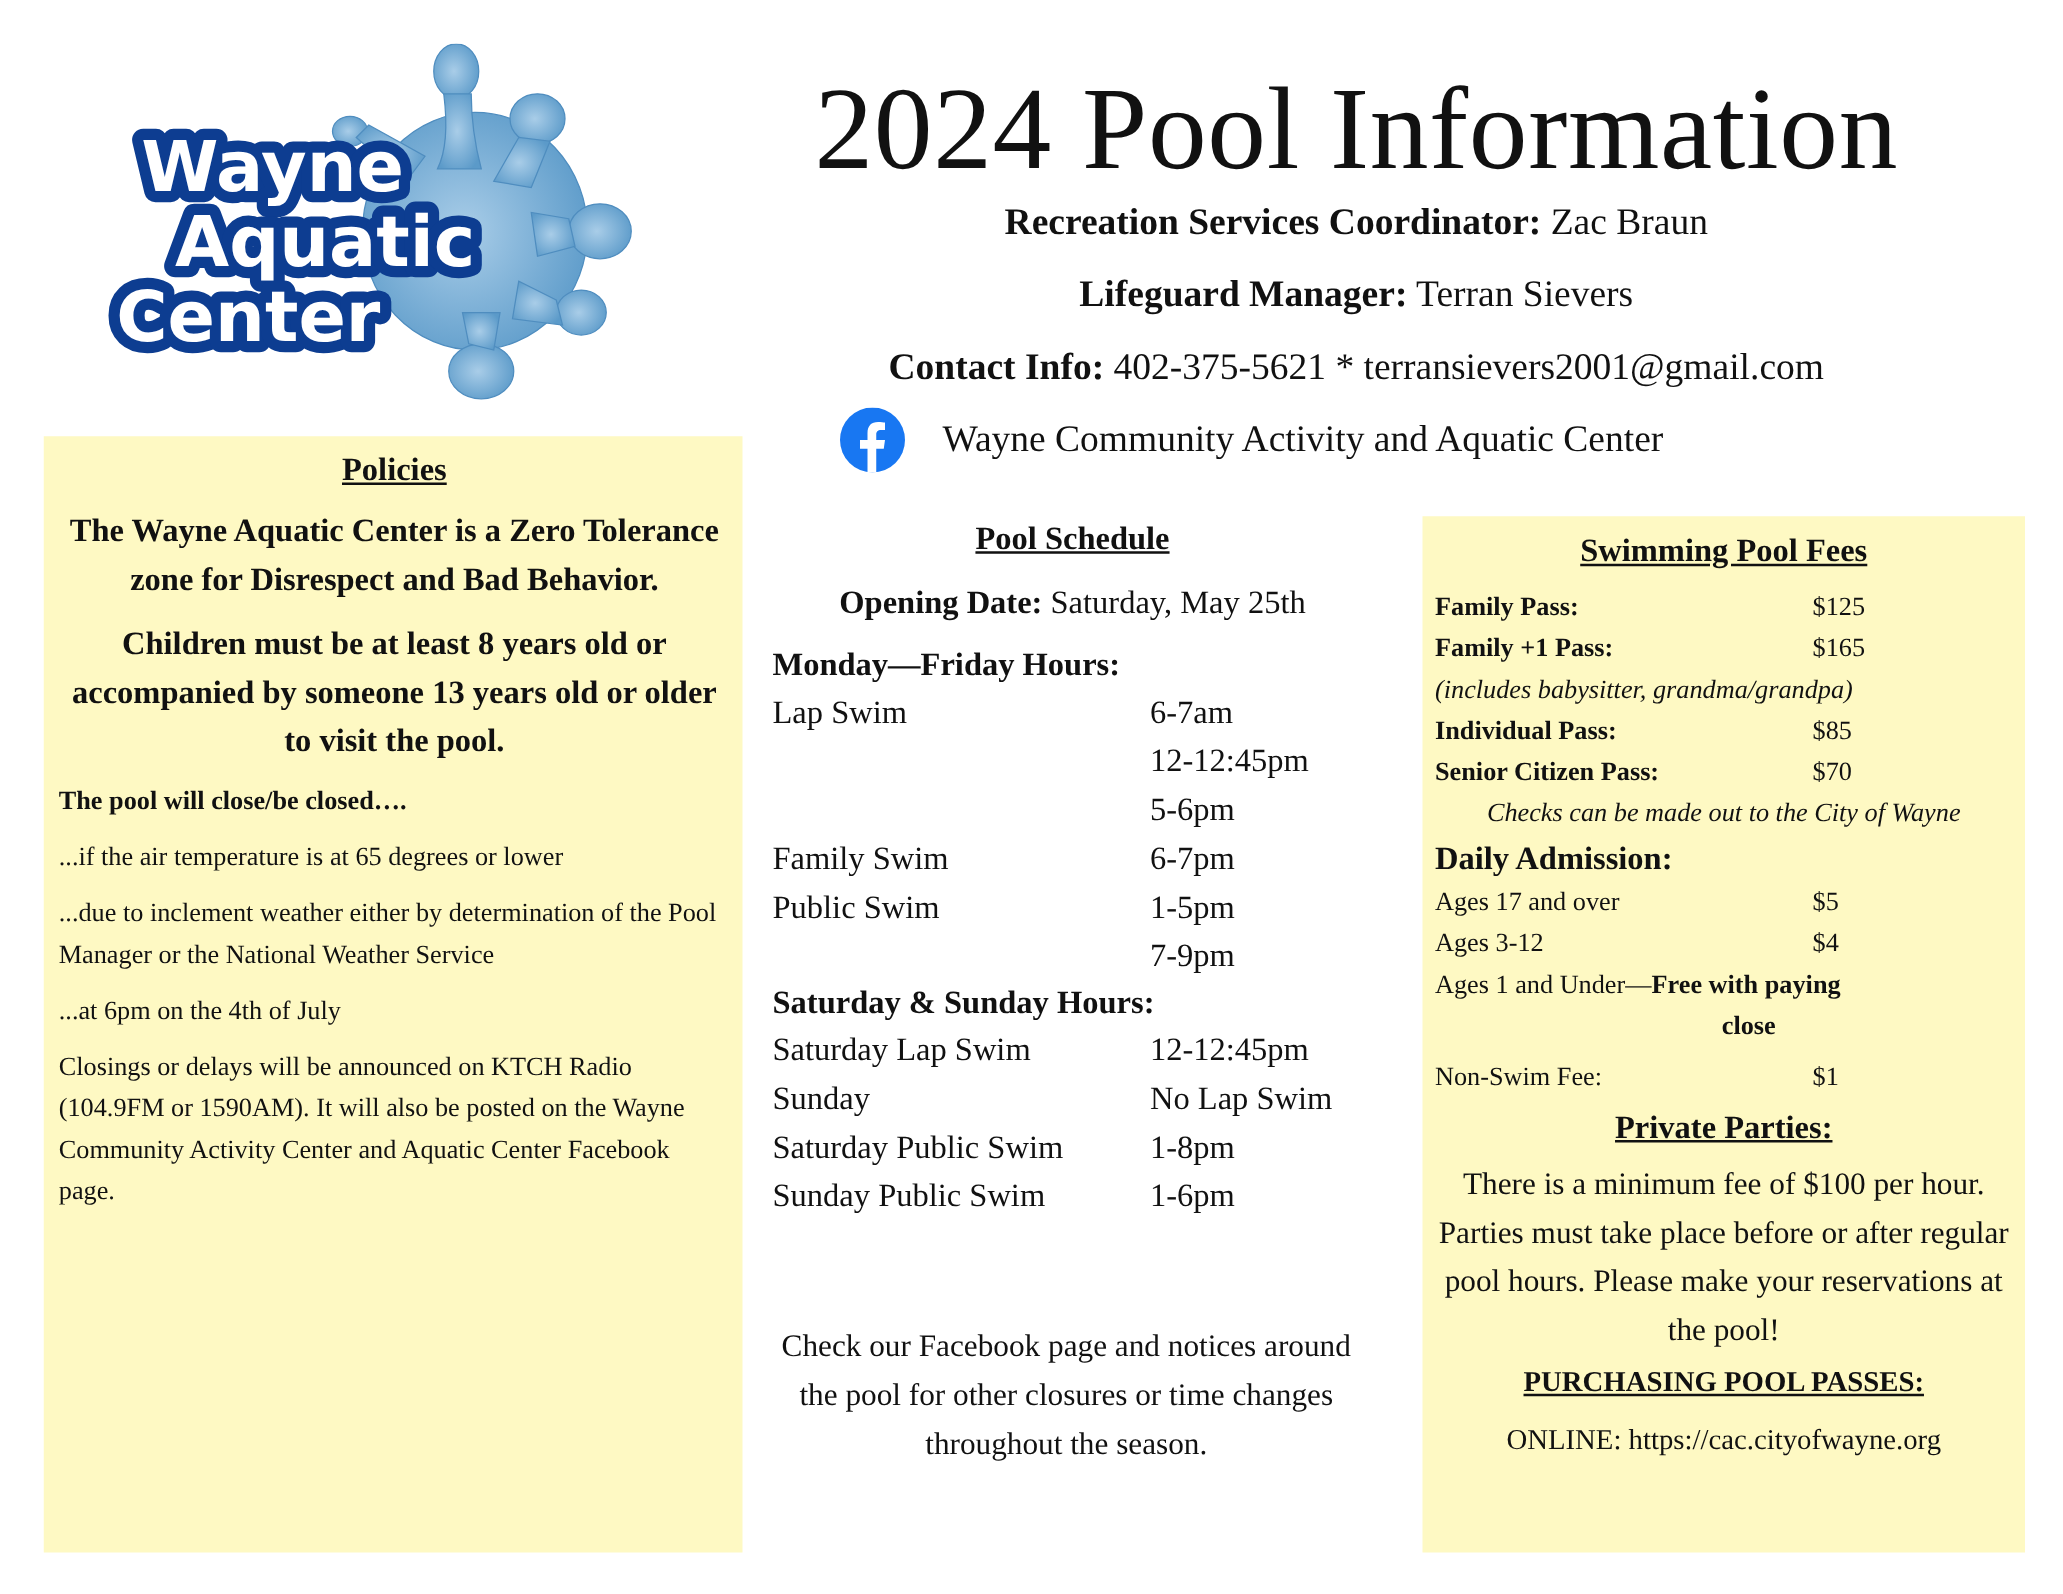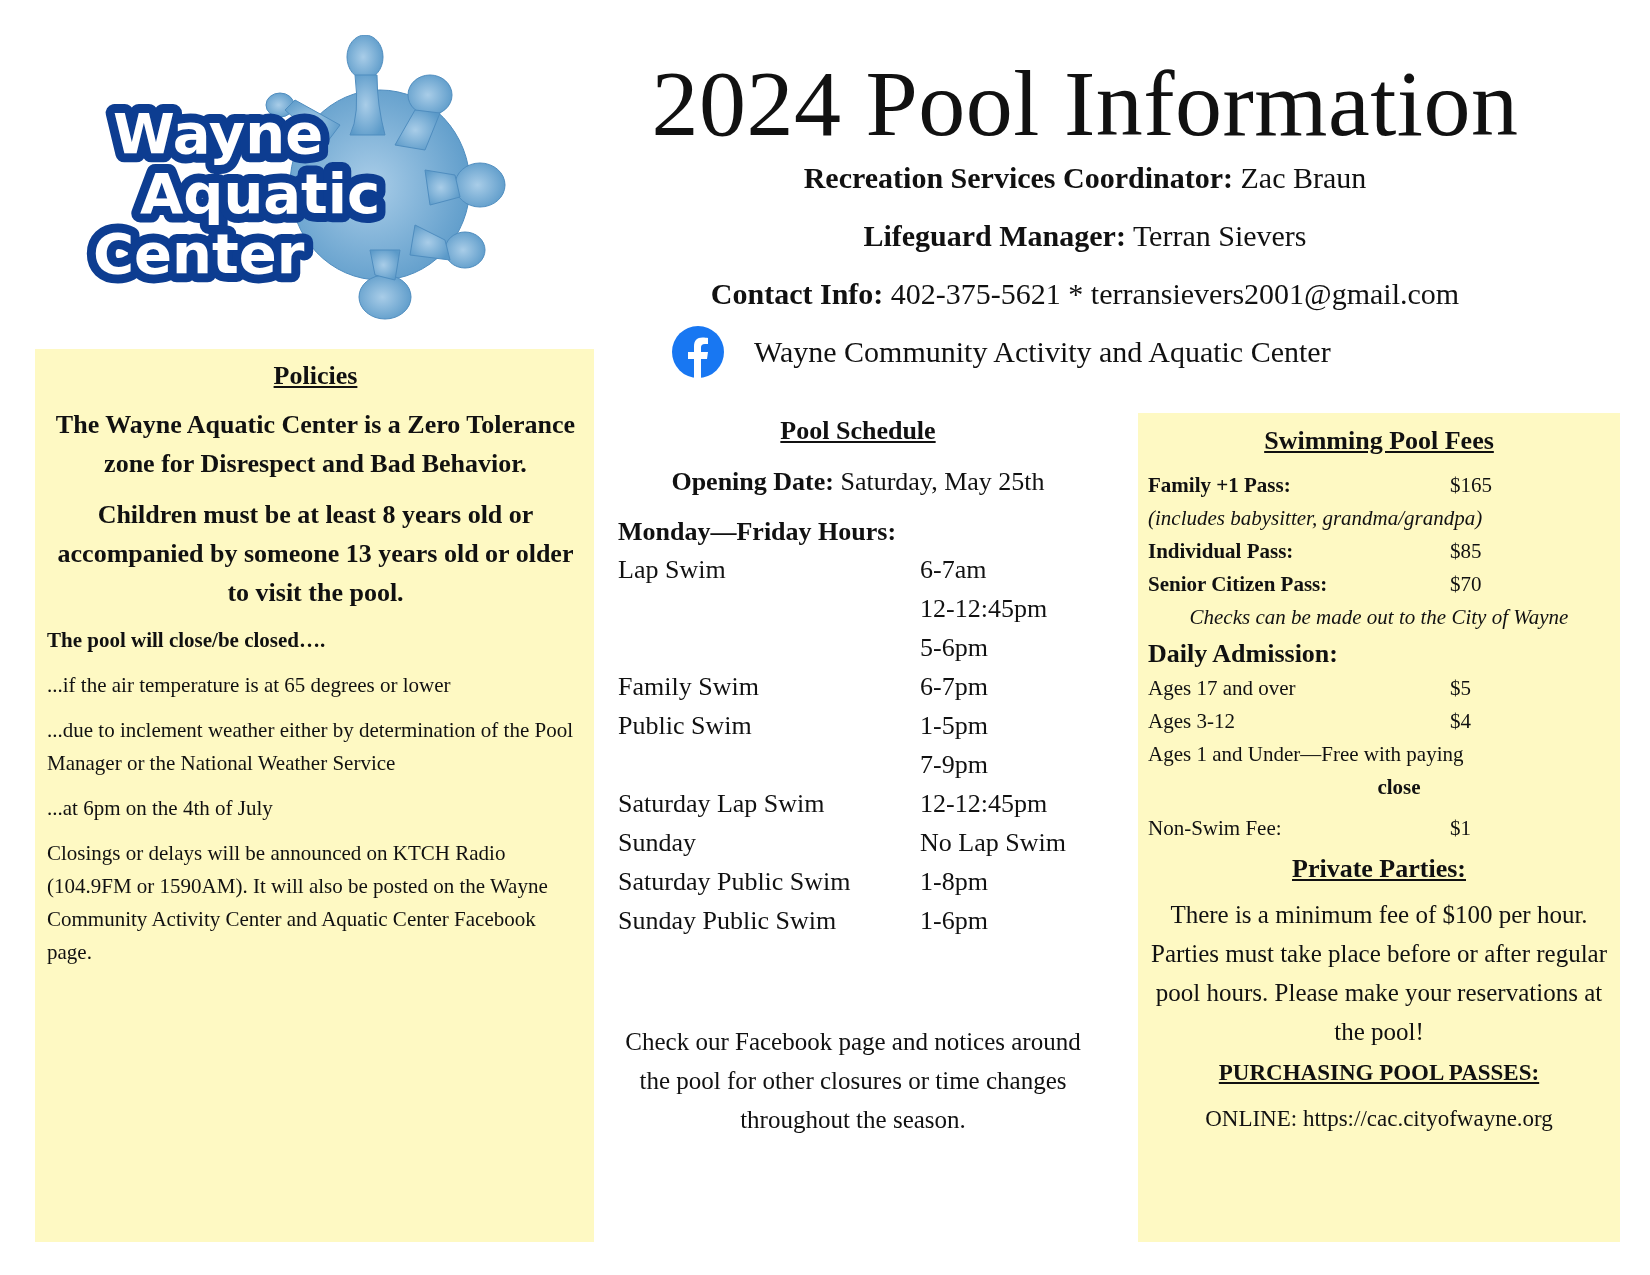--- a/index.html
+++ b/index.html
@@ -38,21 +38,21 @@
 
   .fees-inner { padding:10px 10px 0 10px; }
   .fees-inner .h-u { line-height:36px; margin-bottom:10px; }
   .fee-row { display:flex; font-size:21px; line-height:33px; }
   .fee-row .lbl { width:302px; }
   .fee-row.bold .lbl { font-weight:bold; }
   .fee-ital { font-style:italic; font-size:21px; line-height:33px; }
   .fee-ital.c { text-align:center; }
   .daily { font-weight:bold; font-size:26px; line-height:36px; margin-top:2px; }
   .free-line { font-size:21px; line-height:33px; }
-  .free-line b { font-weight:normal; }
+  .free-line b { font-weight:bold; }
   .free-cont { font-weight:bold; font-size:21px; line-height:33px; text-align:center; margin-bottom:8px; padding-left:40px; }
   .fees-inner .h-u2 { font-weight:bold; text-decoration:underline; text-align:center; font-size:26px; line-height:36px; margin:6px 0 8px 0; }
   .party { text-align:center; font-size:25px; line-height:39px; }
   .purch { font-weight:bold; text-decoration:underline; text-align:center; font-size:23px; line-height:36px; margin-top:4px; }
   .online { text-align:center; font-size:23px; line-height:36px; margin-top:10px; }
 </style>
 </head>
 <body>
 
 <div class="logo">
@@ -147,20 +147,21 @@
       <span>6-7pm</span>
     </div>
   <div class="row">
       <span class="act">Public Swim</span>
       <span>1-5pm</span>
     </div>
   <div class="row">
       <span class="act"></span>
       <span>7-9pm</span>
     </div>
+  <div class="sect">Saturday &amp; Sunday Hours:</div>
   <div class="row">
       <span class="act">Saturday Lap Swim</span>
       <span>12-12:45pm</span>
     </div>
   <div class="row">
       <span class="act">Sunday</span>
       <span>No Lap Swim</span>
     </div>
   <div class="row">
       <span class="act">Saturday Public Swim</span>
@@ -169,20 +170,24 @@
   <div class="row">
       <span class="act">Sunday Public Swim</span>
       <span>1-6pm</span>
     </div>
   <div class="note">Check our Facebook page and notices around the pool for other closures or time changes throughout the season.</div>
 </div>
 
 <div class="panel fees">
   <div class="fees-inner">
     <div class="h-u">Swimming Pool Fees</div>
+    <div class="fee-row bold">
+        <span class="lbl">Family Pass:</span>
+        <span>$125</span>
+      </div>
     <div class="fee-row bold">
         <span class="lbl">Family +1 Pass:</span>
         <span>$165</span>
       </div>
     <div class="fee-ital">(includes babysitter, grandma/grandpa)</div>
     <div class="fee-row bold">
         <span class="lbl">Individual Pass:</span>
         <span>$85</span>
       </div>
     <div class="fee-row bold">

